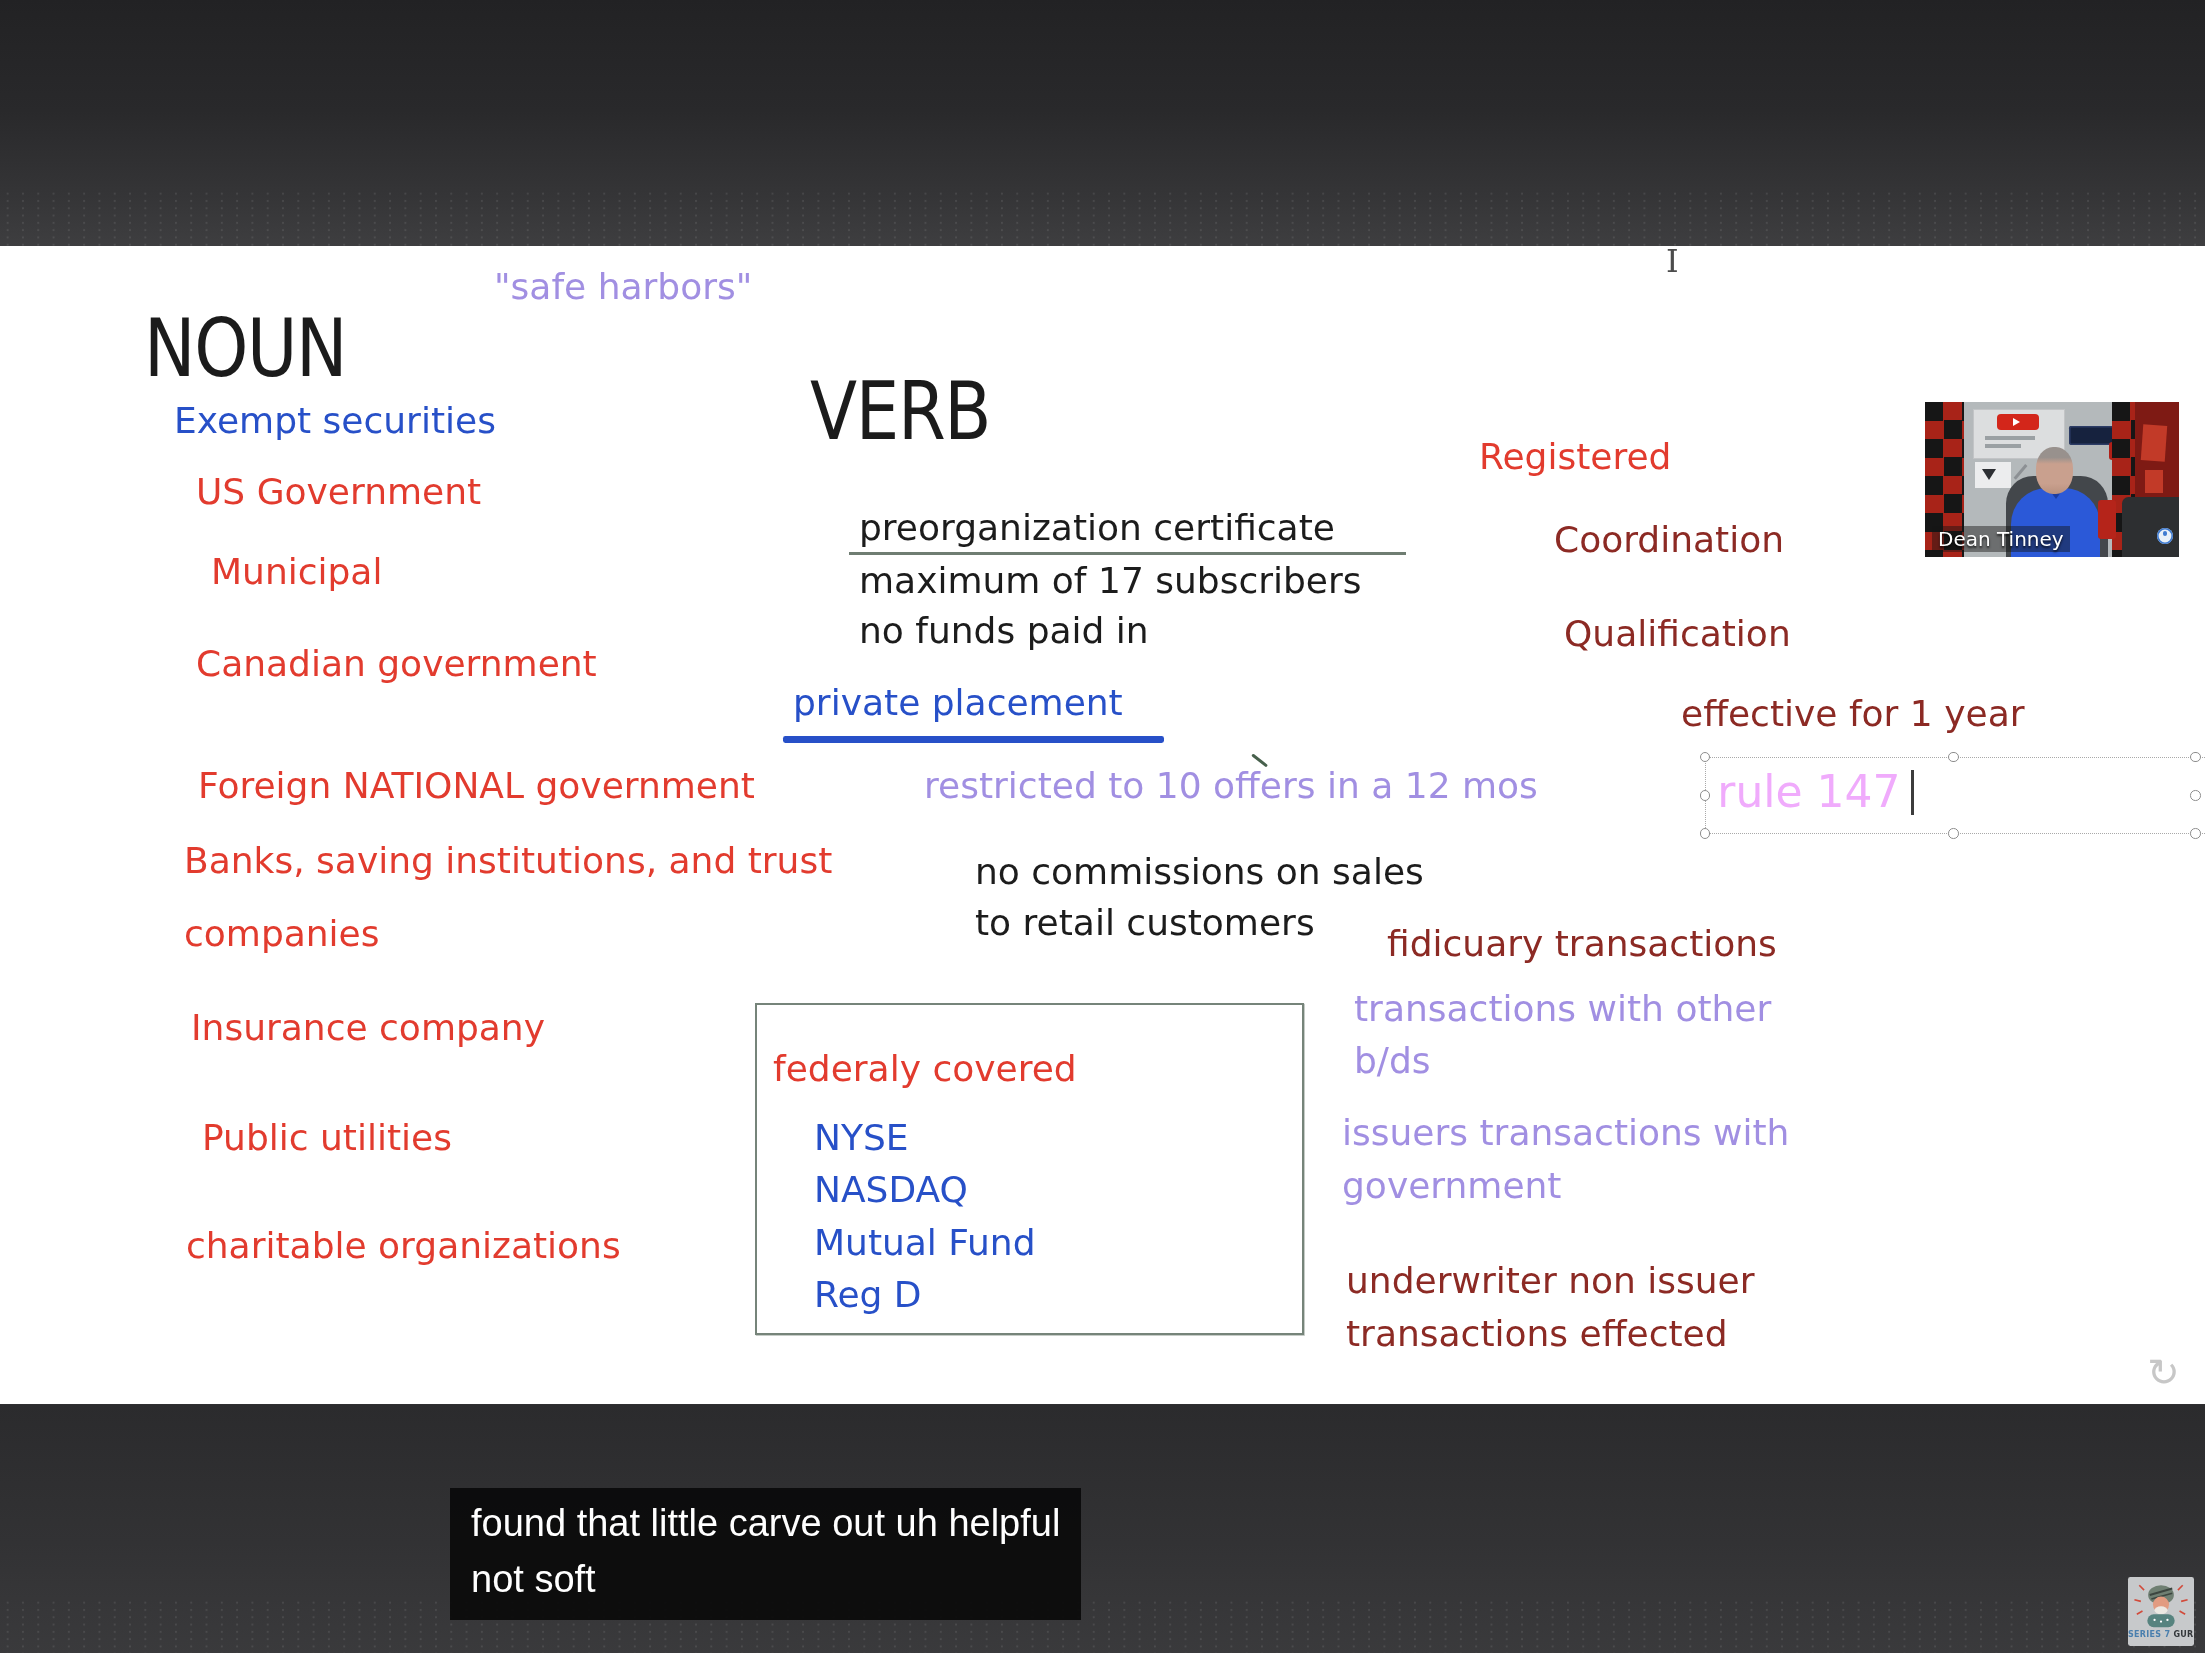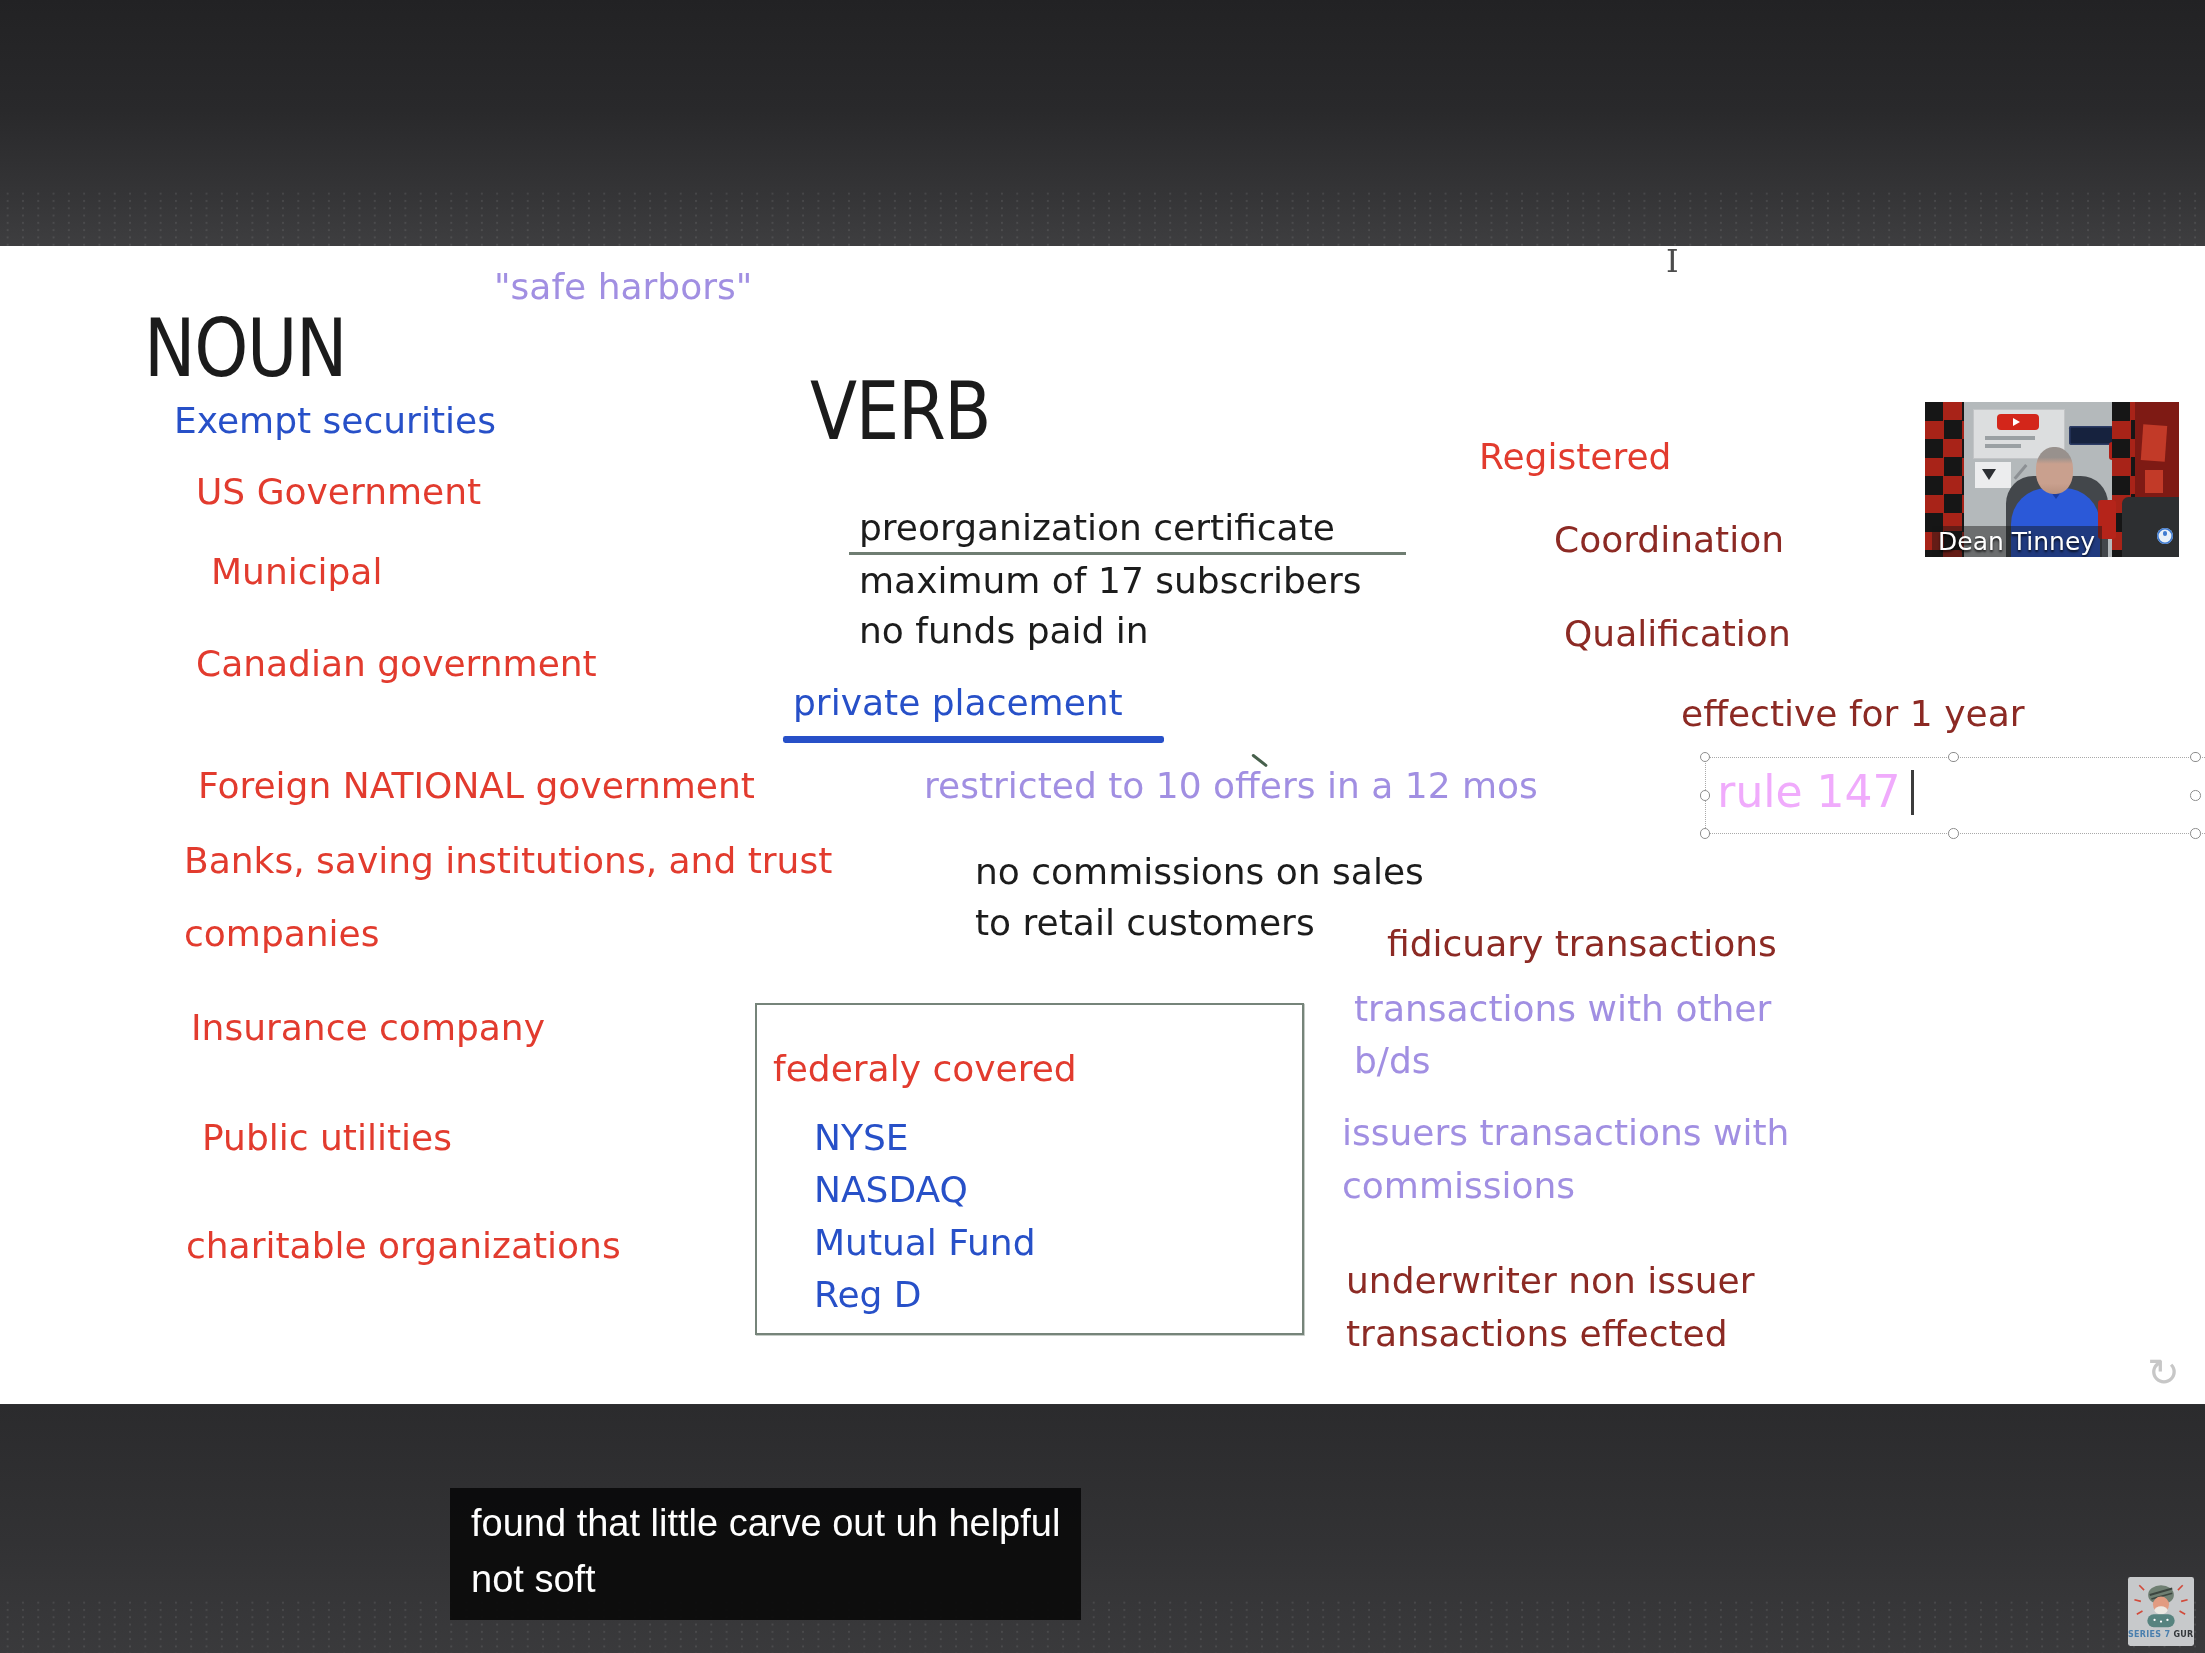--- a/index.html
+++ b/index.html
@@ -80,21 +80,21 @@
         background:linear-gradient(180deg,#98918d 0%,#98918d 22%,#c9a08e 36%,#c9a08e 78%,#b9917e 100%);}
   .shirt{position:absolute;left:86px;top:86px;width:89px;height:69px;background:#2b59d8;
          border-radius:36px 36px 0 0;}
   .collar{position:absolute;left:37px;top:0;width:0;height:0;
           border-left:8px solid transparent;border-right:8px solid transparent;border-top:11.3px solid #1d3da0;}
   .can{position:absolute;left:173px;top:98px;width:18px;height:39px;background:#b5241a;border-radius:3.2px;}
   .gear{position:absolute;left:197px;top:95px;width:57px;height:60px;background:#2d2f31;border-radius:6.5px 0 0 0;}
   .badge{position:absolute;left:232px;top:126px;width:16px;height:16px;border-radius:50%;
          background:#e8f0f8;box-shadow:inset 0 0 0 1.6px #3f7bd0;}
   .badge-dot{position:absolute;left:5.7px;top:3.2px;width:4.8px;height:4.8px;border-radius:50%;background:#3f7bd0;}
-  .cam-label{position:absolute;left:6.5px;top:124px;font-size:25px;color:#fff;
+  .cam-label{position:absolute;left:6.5px;top:124px;font-size:20px;color:#fff;
              text-shadow:0 1.6px 2.4px rgba(0,0,0,0.8);background:rgba(20,20,20,0.45);padding:0.8px 6.5px;}
 
   
   .caption{position:absolute;left:450px;top:1488px;background:rgba(10,10,10,0.92);
            padding:6.5px 21px 13px 21px;font-family:"Liberation Sans",sans-serif;}
   .caption div{font-size:38px;line-height:56px;color:#fff;white-space:nowrap;}
 
   
   .logo{position:absolute;left:2128px;top:1577px;width:66px;height:69px;background:#c7c9cb;
         border-radius:2.4px;overflow:hidden;}
@@ -148,21 +148,21 @@
 
   <div class="ann red" style="left:1479px;top:436px;">Registered</div>
   <div class="ann maroon" style="left:1554px;top:519px;">Coordination</div>
   <div class="ann maroon" style="left:1564px;top:613px;">Qualification</div>
   <div class="ann maroon" style="left:1681px;top:693px;">effective for 1 year</div>
 
   <div class="ann maroon" style="left:1387px;top:923px;">fidicuary transactions</div>
   <div class="ann purple" style="left:1354px;top:988px;">transactions with other</div>
   <div class="ann purple" style="left:1354px;top:1040px;">b/ds</div>
   <div class="ann purple" style="left:1342px;top:1112px;">issuers transactions with</div>
-  <div class="ann purple" style="left:1342px;top:1165px;">commissions</div>
+  <div class="ann purple" style="left:1342px;top:1165px;">government</div>
   <div class="ann maroon" style="left:1346px;top:1260px;">underwriter non issuer</div>
   <div class="ann maroon" style="left:1346px;top:1313px;">transactions effected</div>
 
   <div class="fed-box"></div>
   <div class="ann red" style="left:773px;top:1048px;">federaly covered</div>
   <div class="ann blue" style="left:814px;top:1117px;">NYSE</div>
   <div class="ann blue" style="left:814px;top:1169px;">NASDAQ</div>
   <div class="ann blue" style="left:814px;top:1222px;">Mutual Fund</div>
   <div class="ann blue" style="left:814px;top:1274px;">Reg D</div>
 

